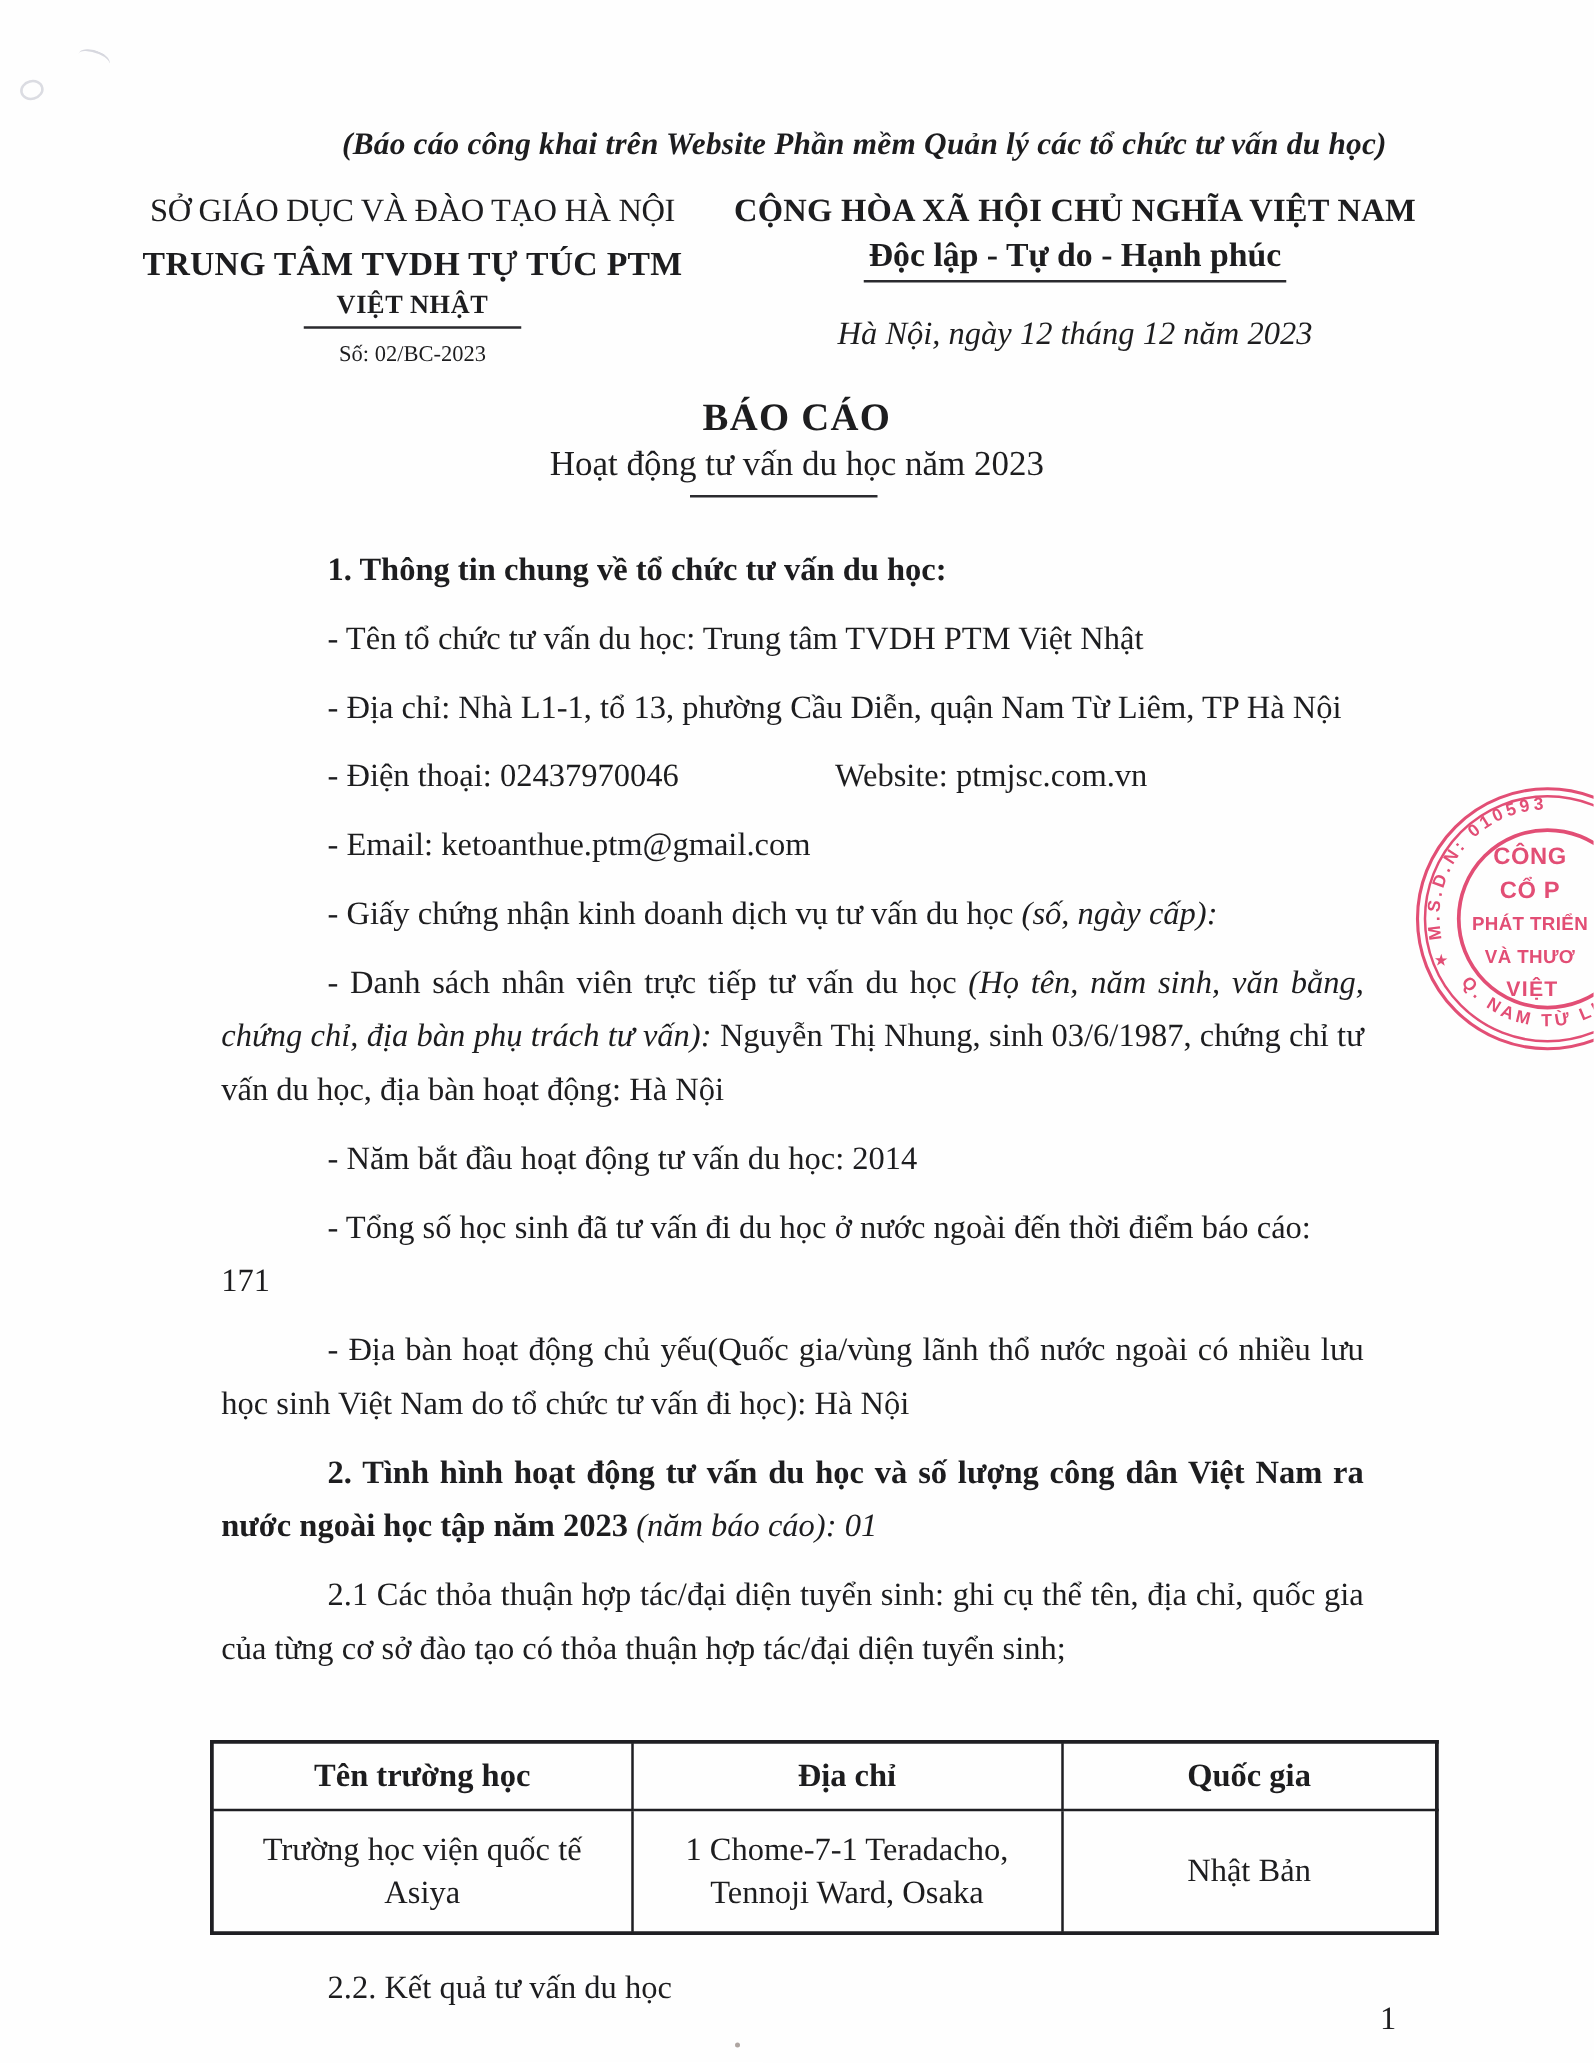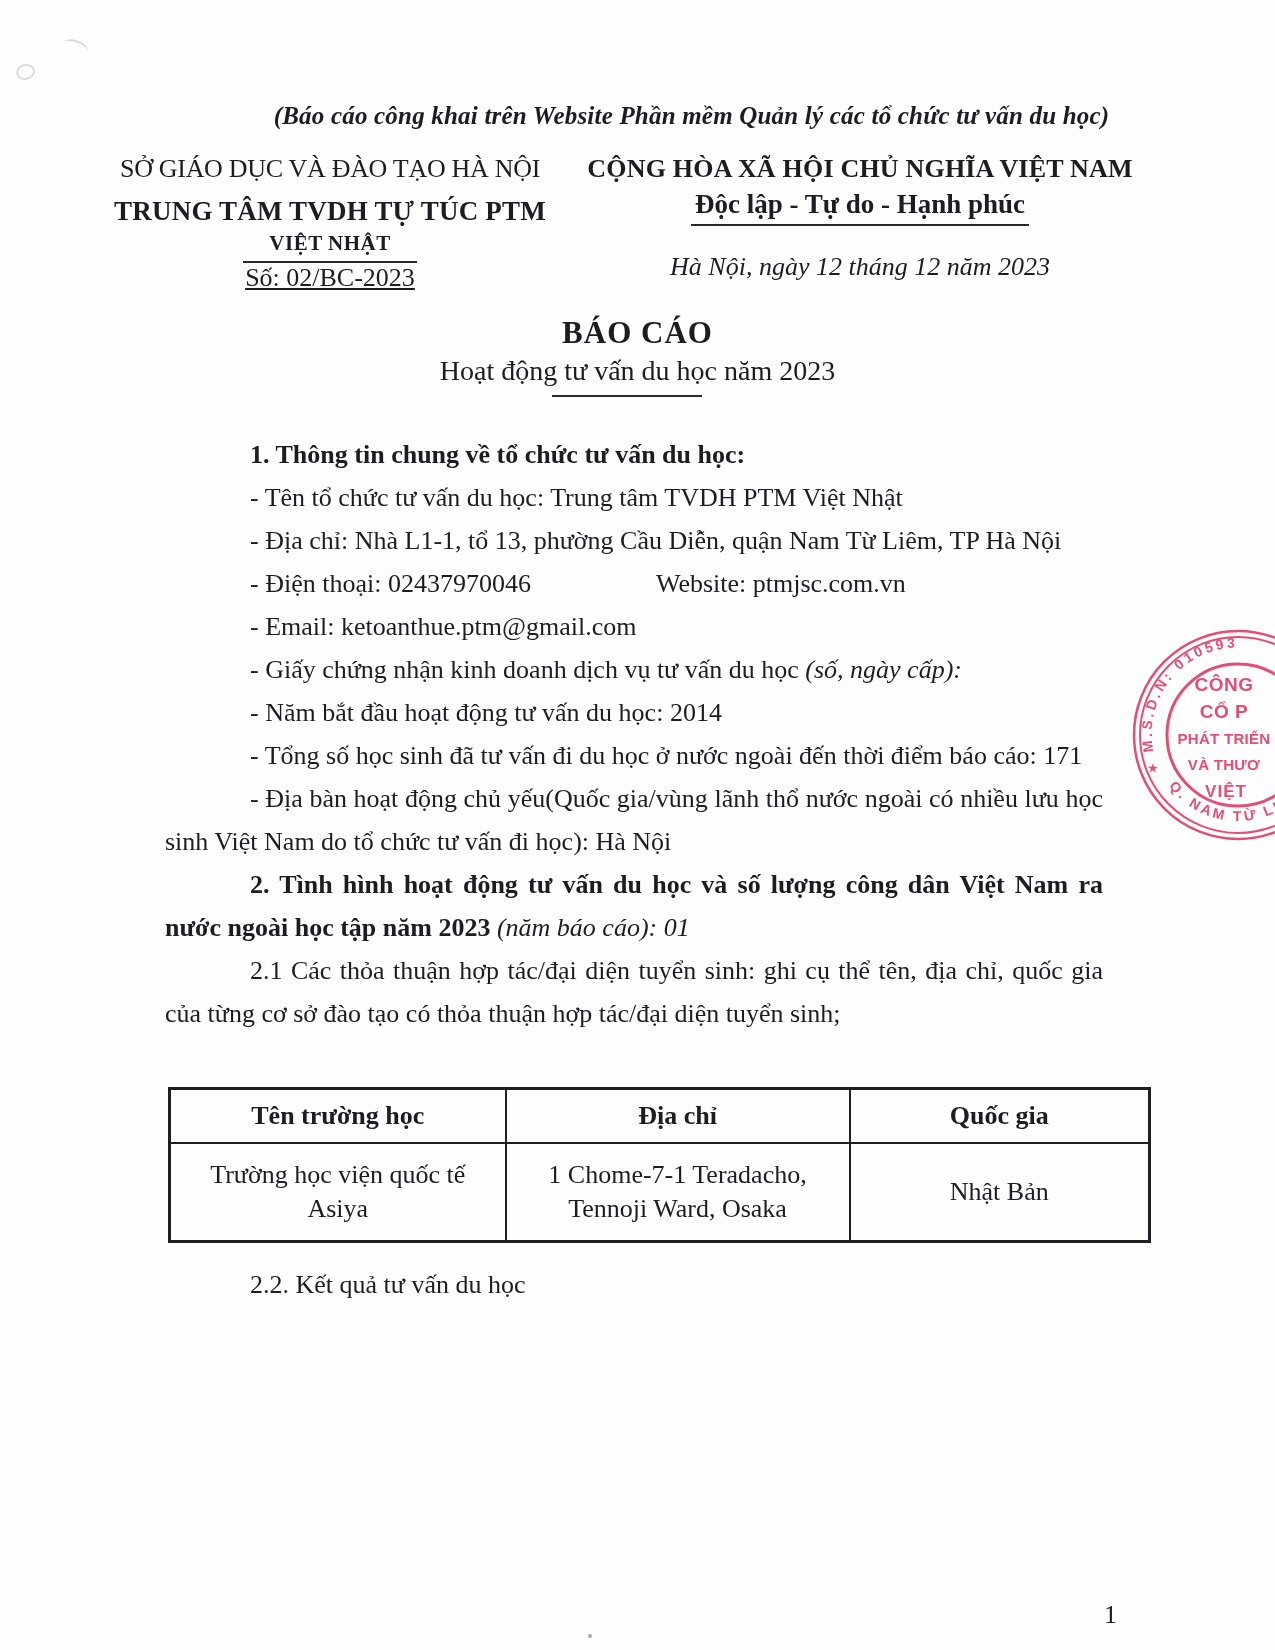--- a/index.html
+++ b/index.html
@@ -40,36 +40,36 @@
     margin-top:24px;
     width:1060px;
     justify-content:flex-end;
   }
   .org-col{width:490px;text-align:center;}
   .nat-col{width:570px;text-align:center;}
   .org-parent{font-size:26px;letter-spacing:-.3px;}
   .org-name1{font-size:27px;font-weight:bold;margin-top:12px;letter-spacing:.2px;}
   .org-name2{display:inline-block;font-size:21px;font-weight:bold;margin-top:4px;
     padding:0 26px 5px 26px;border-bottom:2px solid #2a2a2e;letter-spacing:.5px;}
-  .doc-number{font-size:26px;text-decoration:underline;}
+  .doc-number{font-size:18px;margin-top:10px;}
   .nat-title{font-size:26px;font-weight:bold;letter-spacing:.2px;}
   .nat-motto{display:inline-block;font-size:27px;font-weight:bold;margin-top:5px;
     padding:0 4px 4px 4px;border-bottom:2px solid #2a2a2e;}
   .place-date{font-size:26px;font-style:italic;margin-top:26px;}
   .title-block{margin-top:22px;text-align:center;}
   .title-main{font-size:31px;font-weight:bold;letter-spacing:1px;}
   .title-sub{font-size:28px;margin-top:4px;}
   .title-rule{width:150px;height:2px;background:#2a2a2e;margin:8px auto 0 calc(50% - 86px);}
   .body{
     margin-top:36px;
     padding:0 172px 0 165px;
     font-size:26px;
     line-height:43px;
   }
-  .body p{margin:0;text-indent:85px;}
+  .body p{margin:12px;text-indent:85px;}
   .just{text-align:justify;}
   .bold{font-weight:bold;}
   .it{font-style:italic;}
   .norm{font-weight:normal;}
   .sec1-heading{font-weight:bold;}
   .website-gap{display:inline-block;margin-left:40px;}
   .sec2-heading{margin-top:28px;}
   .s21{margin-top:8px;}
   table.partners{
     border-collapse:collapse;
@@ -138,20 +138,21 @@
     <div class="title-rule"></div>
   </div>
 
   <div class="body">
     <p class="sec1-heading">1. Thông tin chung về tổ chức tư vấn du học:</p>
     <p>- Tên tổ chức tư vấn du học: Trung tâm TVDH PTM Việt Nhật</p>
     <p>- Địa chỉ: Nhà L1-1, tổ 13, phường Cầu Diễn, quận Nam Từ Liêm, TP Hà Nội</p>
     <p><span>- Điện thoại: 02437970046</span><span class="website-gap">Website: ptmjsc.com.vn</span></p>
     <p>- Email: ketoanthue.ptm@gmail.com</p>
     <p><span>- Giấy chứng nhận kinh doanh dịch vụ tư vấn du học </span><span class="it">(số, ngày cấp):</span></p>
+    <p class="just"><span>- Danh sách nhân viên trực tiếp tư vấn du học </span><span class="it">(Họ tên, năm sinh, văn bằng, chứng chỉ, địa bàn phụ trách tư vấn):</span><span> Nguyễn Thị Nhung, sinh 03/6/1987, chứng chỉ tư vấn du học, địa bàn hoạt động: Hà Nội</span></p>
     <p>- Năm bắt đầu hoạt động tư vấn du học: 2014</p>
     <p>- Tổng số học sinh đã tư vấn đi du học ở nước ngoài đến thời điểm báo cáo: 171</p>
     <p class="just">- Địa bàn hoạt động chủ yếu(Quốc gia/vùng lãnh thổ nước ngoài có nhiều lưu học sinh Việt Nam do tổ chức tư vấn đi học): Hà Nội</p>
 
     <p class="sec2-heading just"><span class="bold">2. Tình hình hoạt động tư vấn du học và số lượng công dân Việt Nam ra nước ngoài học tập năm 2023 </span><span class="it norm">(năm báo cáo): 01</span></p>
     <p class="s21 just">2.1 Các thỏa thuận hợp tác/đại diện tuyển sinh: ghi cụ thể tên, địa chỉ, quốc gia của từng cơ sở đào tạo có thỏa thuận hợp tác/đại diện tuyển sinh;</p>
 
     <table class="partners">
       <colgroup>
         <col class="col-school">

